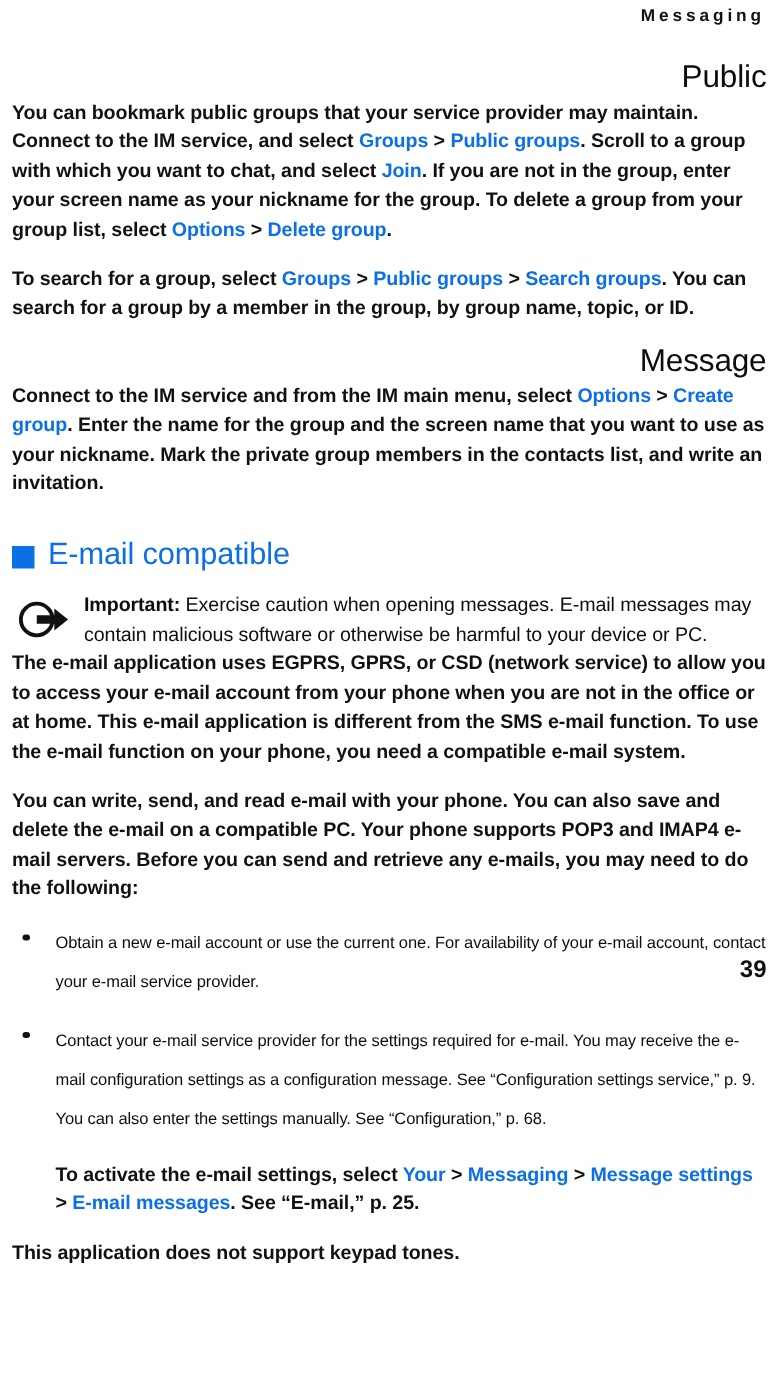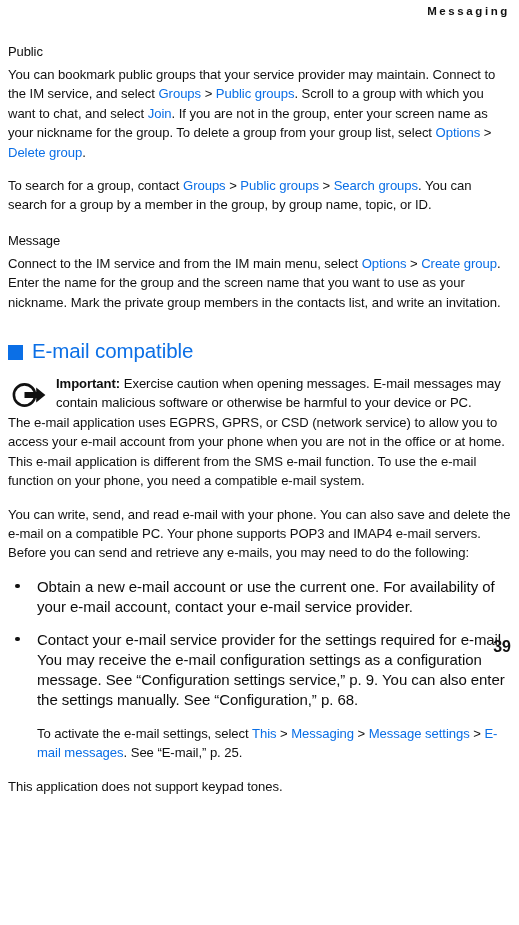--- a/index.html
+++ b/index.html
@@ -31,27 +31,28 @@
     letter-spacing: 2.6px;
     color: #111111;
     padding-top: 4px;
     padding-right: 1px;
     line-height: 14px;
     white-space: nowrap;
   }
 
   
   h2.sub-head {
-    font-size: 13px;
+    font-size: 21px;
     font-weight: normal;
     margin: 0;
     padding: 0;
     line-height: 24px;
     letter-spacing: -0.1px;
     color: #0d0d0d;
+    text-align: right;
   }
   .sub-head-wrap { margin-top: 22px; }
   .sub-head-wrap.tight { margin-top: 14px; }
 
   .section-head {
     display: flex;
     align-items: center;
     margin-top: 26px;
     margin-bottom: 2px;
   }
@@ -73,20 +74,21 @@
 
   
   p.body {
     font-size: 13.1px;
     line-height: 19.4px;
     margin: 0;
     padding: 0;
     letter-spacing: -0.06px;
     text-align: left;
     color: #111111;
+    font-weight: bold;
   }
   p.body + p.body { margin-top: 14px; }
   .after-head { margin-top: 1px !important; }
 
   .lnk { color: #0b6fe6; }
   .bold { font-weight: bold; }
 
   
   .note {
     display: flex;
@@ -109,22 +111,22 @@
 
   
   ul.blist {
     list-style: none;
     margin: 14px 0 0 0;
     padding: 0;
   }
   ul.blist li {
     position: relative;
     padding-left: 29px;
-    font-size: 15px;
-    line-height: 20px;
+    font-size: 11px;
+    line-height: 26px;
     letter-spacing: -0.06px;
     margin-bottom: 13px;
   }
   ul.blist li:last-child { margin-bottom: 0; }
   ul.blist li .dot {
     position: absolute;
     left: 7px;
     top: 7px;
     width: 4.5px;
     height: 4.5px;
@@ -151,21 +153,21 @@
 </head>
 <body>
 
 <div class="page">
 
   <div class="running-header">Messaging</div>
 
   <div class="sub-head-wrap">
     <h2 class="sub-head">Public</h2>
     <p class="body after-head"><span>You can bookmark public groups that your service provider may maintain. Connect to the IM service, and select </span><span class="lnk">Groups</span><span> &gt; </span><span class="lnk">Public groups</span><span>. Scroll to a group with which you want to chat, and select </span><span class="lnk">Join</span><span>. If you are not in the group, enter your screen name as your nickname for the group. To delete a group from your group list, select </span><span class="lnk">Options</span><span> &gt; </span><span class="lnk">Delete group</span><span>.</span></p>
-    <p class="body"><span>To search for a group, contact </span><span class="lnk">Groups</span><span> &gt; </span><span class="lnk">Public groups</span><span> &gt; </span><span class="lnk">Search groups</span><span>. You can search for a group by a member in the group, by group name, topic, or ID.</span></p>
+    <p class="body"><span>To search for a group, select </span><span class="lnk">Groups</span><span> &gt; </span><span class="lnk">Public groups</span><span> &gt; </span><span class="lnk">Search groups</span><span>. You can search for a group by a member in the group, by group name, topic, or ID.</span></p>
   </div>
 
   <div class="sub-head-wrap tight">
     <h2 class="sub-head">Message</h2>
     <p class="body after-head"><span>Connect to the IM service and from the IM main menu, select </span><span class="lnk">Options</span><span> &gt; </span><span class="lnk">Create group</span><span>. Enter the name for the group and the screen name that you want to use as your nickname. Mark the private group members in the contacts list, and write an invitation.</span></p>
   </div>
 
   <div class="section-head">
     <span class="section-square"></span>
     <span class="section-head-text">E-mail compatible</span>
@@ -188,19 +190,19 @@
     <li>
       <span class="dot"></span>
       <span><span>Obtain a new e-mail account or use the current one. For availability of your e-mail account, contact your e-mail service provider.</span></span>
     </li>
     <li>
       <span class="dot"></span>
       <span><span>Contact your e-mail service provider for the settings required for e-mail. You may receive the e-mail configuration settings as a configuration message. See “Configuration settings service,” p. 9. You can also enter the settings manually. See “Configuration,” p. 68.</span></span>
     </li>
   </ul>
 
-  <p class="body indented"><span>To activate the e-mail settings, select </span><span class="lnk">This</span><span> &gt; </span><span class="lnk">Messaging</span><span> &gt; </span><span class="lnk">Message settings</span><span> &gt; </span><span class="lnk">E-mail messages</span><span>. See “E-mail,” p. 25.</span></p>
+  <p class="body indented"><span>To activate the e-mail settings, select </span><span class="lnk">Your</span><span> &gt; </span><span class="lnk">Messaging</span><span> &gt; </span><span class="lnk">Message settings</span><span> &gt; </span><span class="lnk">E-mail messages</span><span>. See “E-mail,” p. 25.</span></p>
 
   <p class="body"><span>This application does not support keypad tones.</span></p>
 
   <div class="folio">39</div>
 
 </div>
 
 </body></html>

